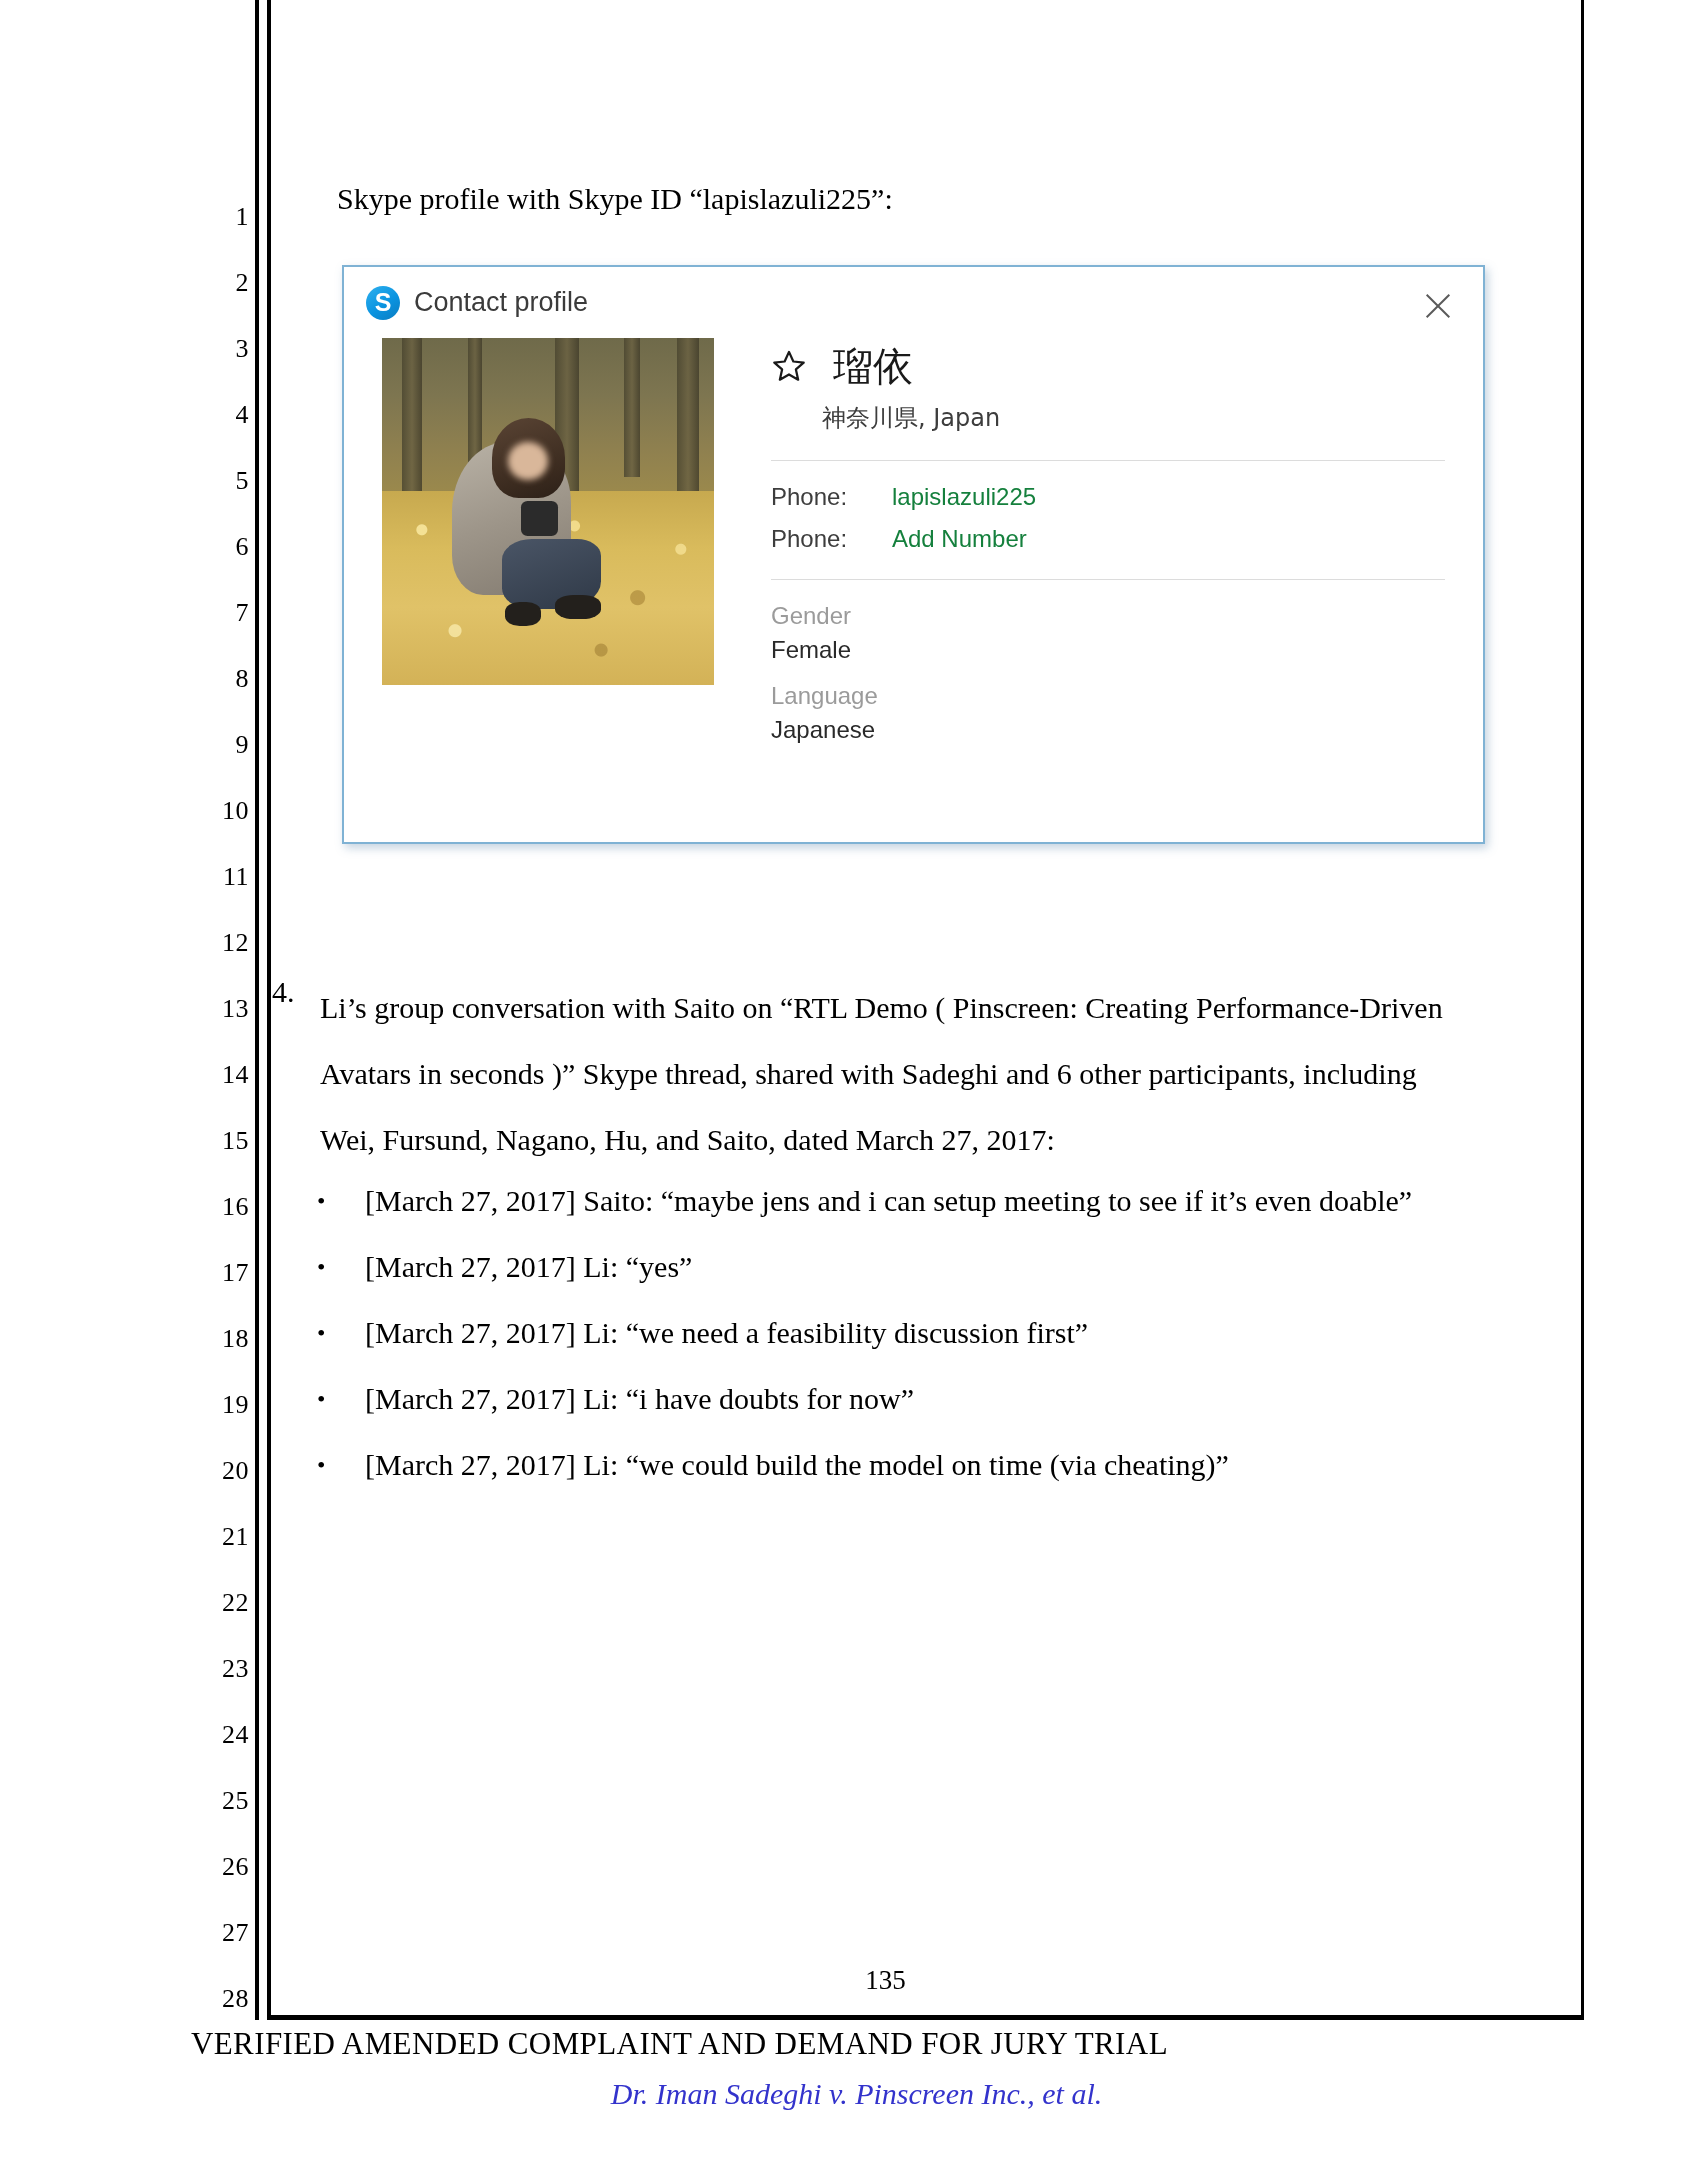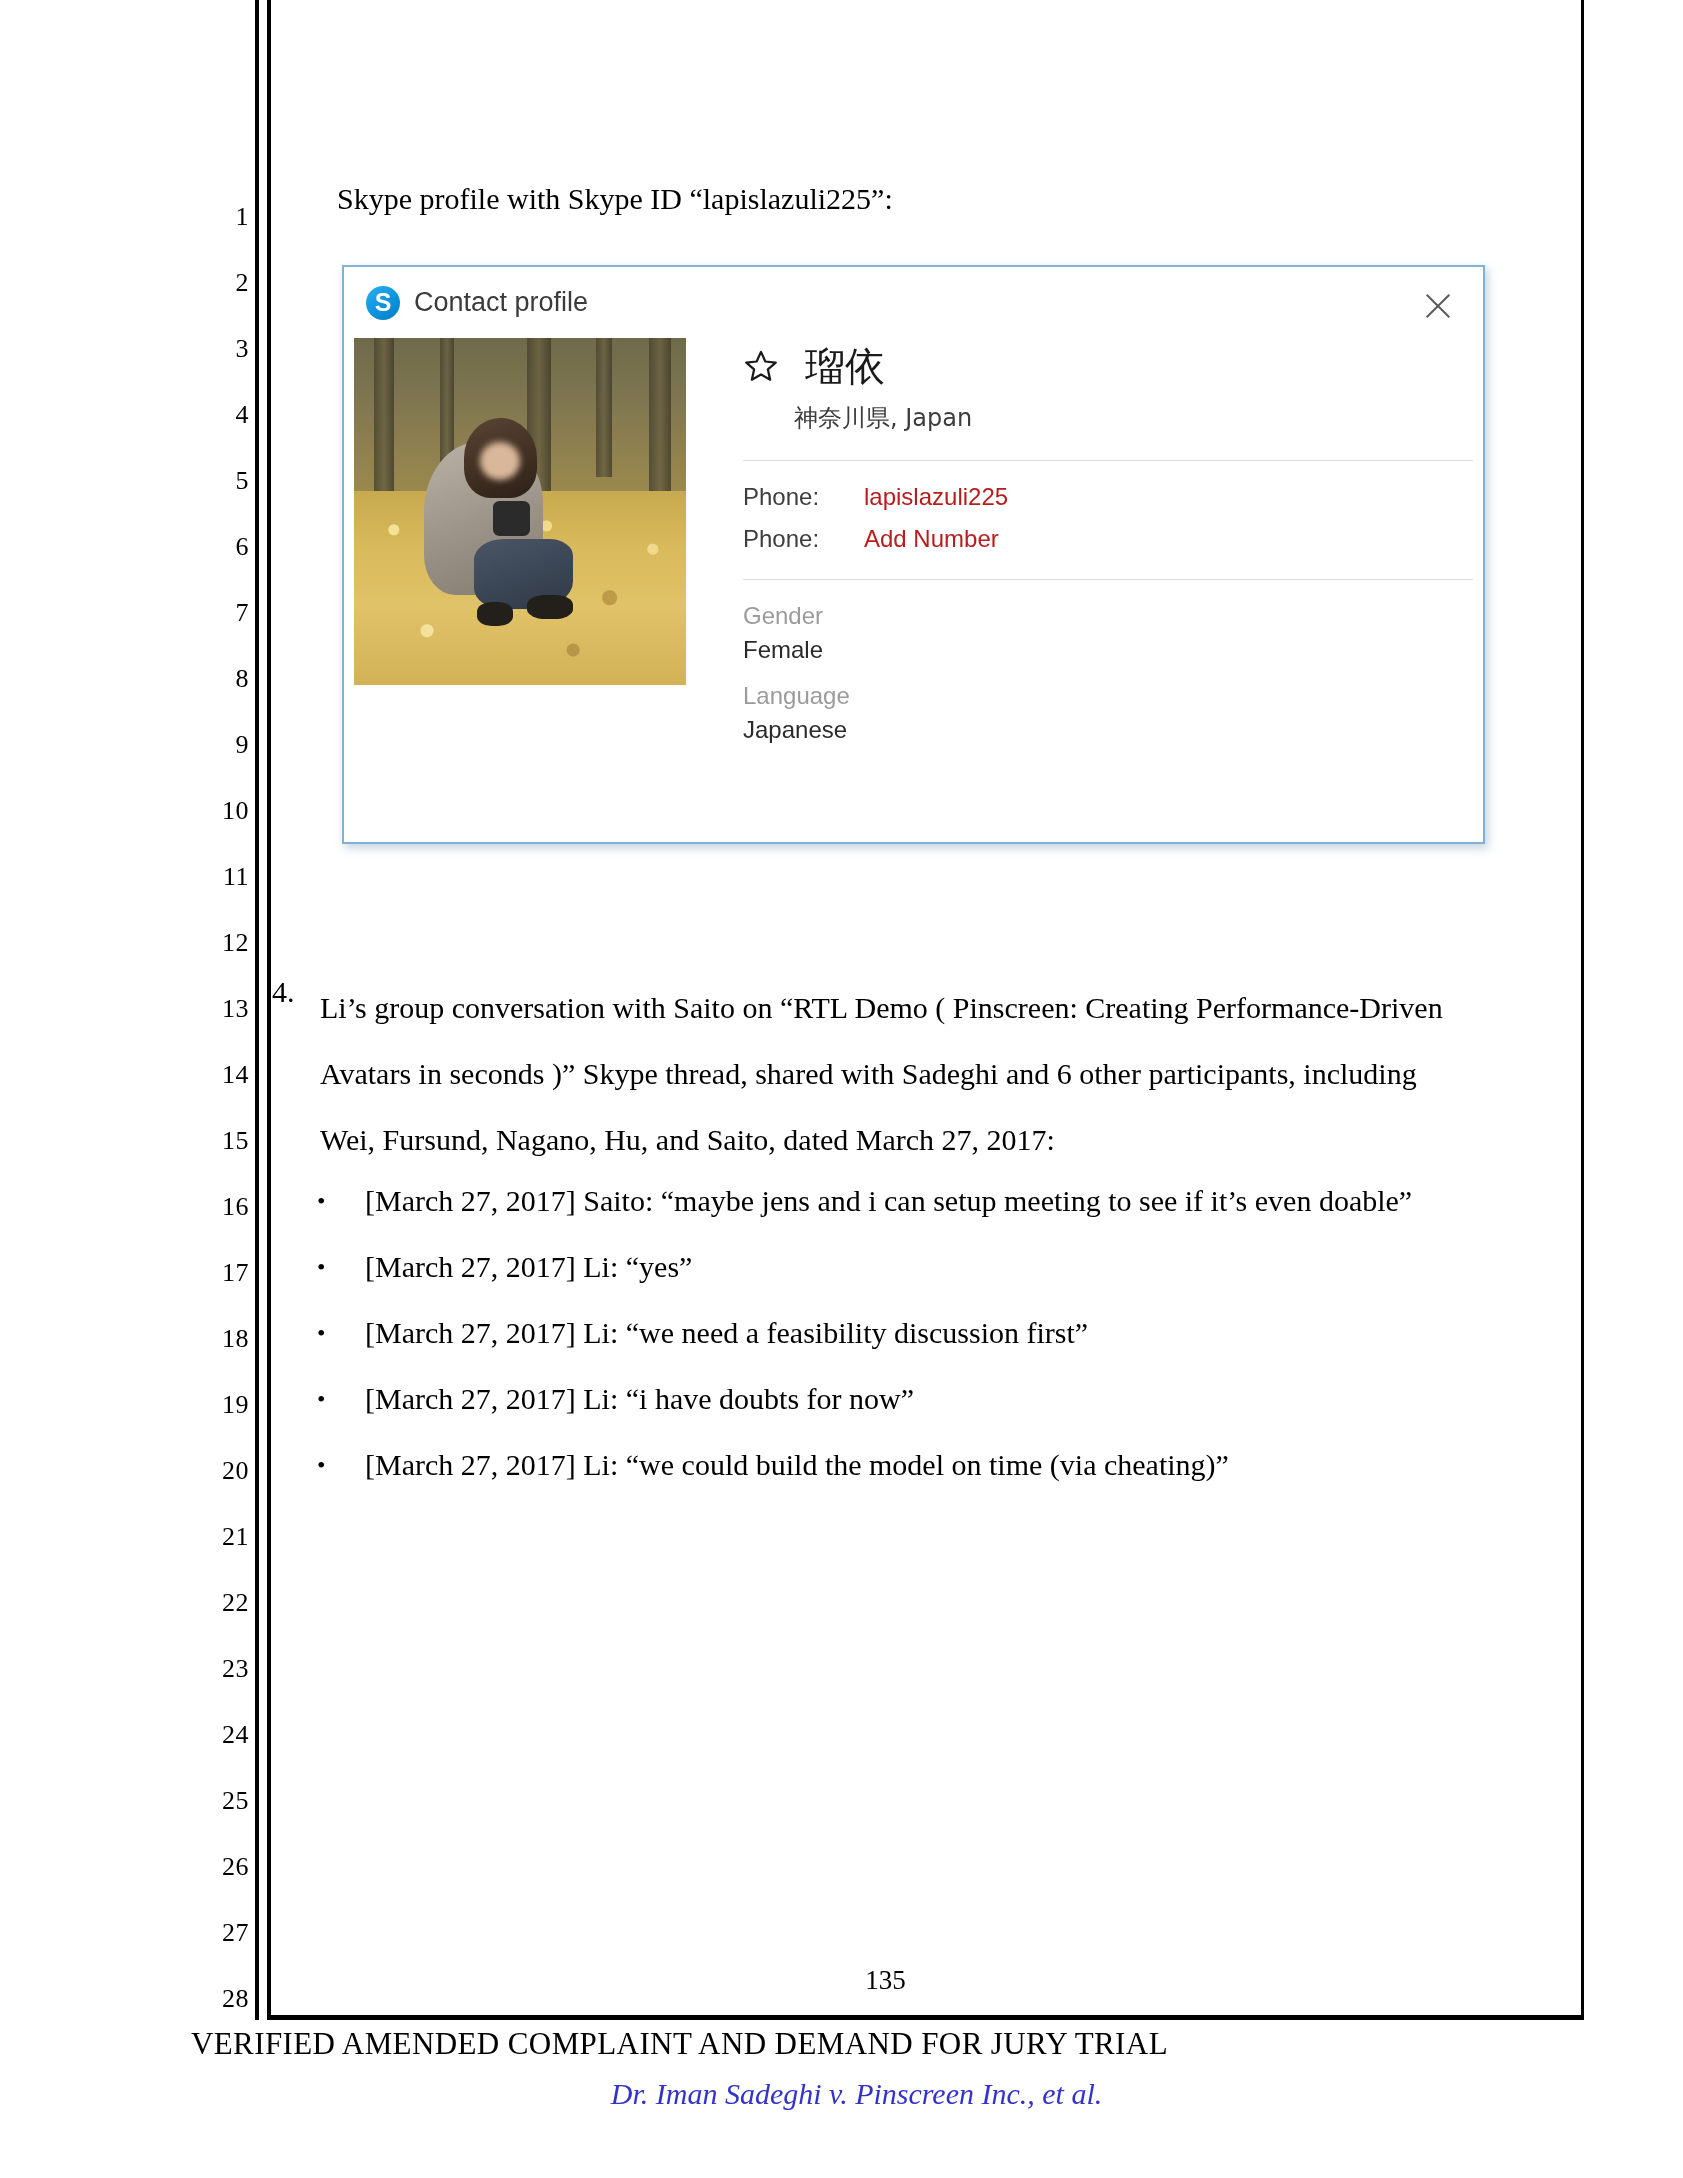--- a/index.html
+++ b/index.html
@@ -116,21 +116,21 @@
     width: 32px;
     height: 2px;
     background: #5a5a5a;
     display: block;
   }
   #skype-close span:first-child { transform: rotate(45deg); }
   #skype-close span:last-child  { transform: rotate(-45deg); }
 
   #skype-body {
     display: flex;
-    padding: 0 10px;
+    padding: 0 38px;
     box-sizing: border-box;
   }
 
   
   #avatar {
     width: 332px;
     height: 347px;
     flex: none;
     position: relative;
     overflow: hidden;
@@ -254,21 +254,21 @@
     margin: 26px 0 0 0;
     width: 100%;
   }
   .kv-table { margin: 22px 0 0 0; }
   .kv-row {
     display: flex;
     margin-bottom: 14px;
     font-size: 24px;
   }
   .kv-key { width: 121px; color: #3d3d3d; flex: none; }
-  .kv-val { color: #b91c1c; text-align: center; }
+  .kv-val { color: #15803d; text-align: center; }
   .meta-block { margin-top: 22px; }
   .meta-label {
     font-size: 24px;
     color: #9b9b9b;
     margin-bottom: 6px;
   }
   .meta-value {
     font-size: 24px;
     color: #2a2a2a;
     margin-bottom: 18px;

